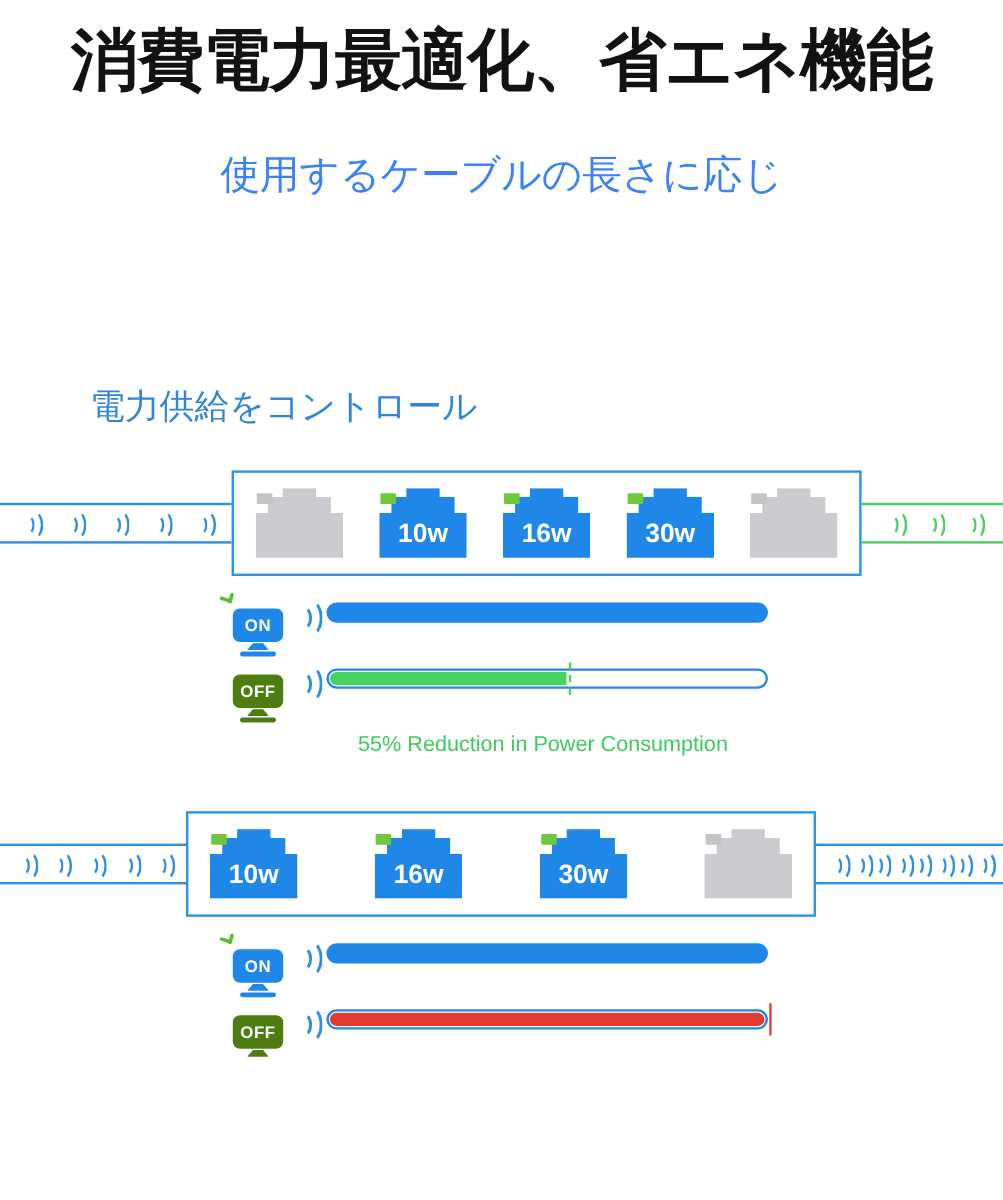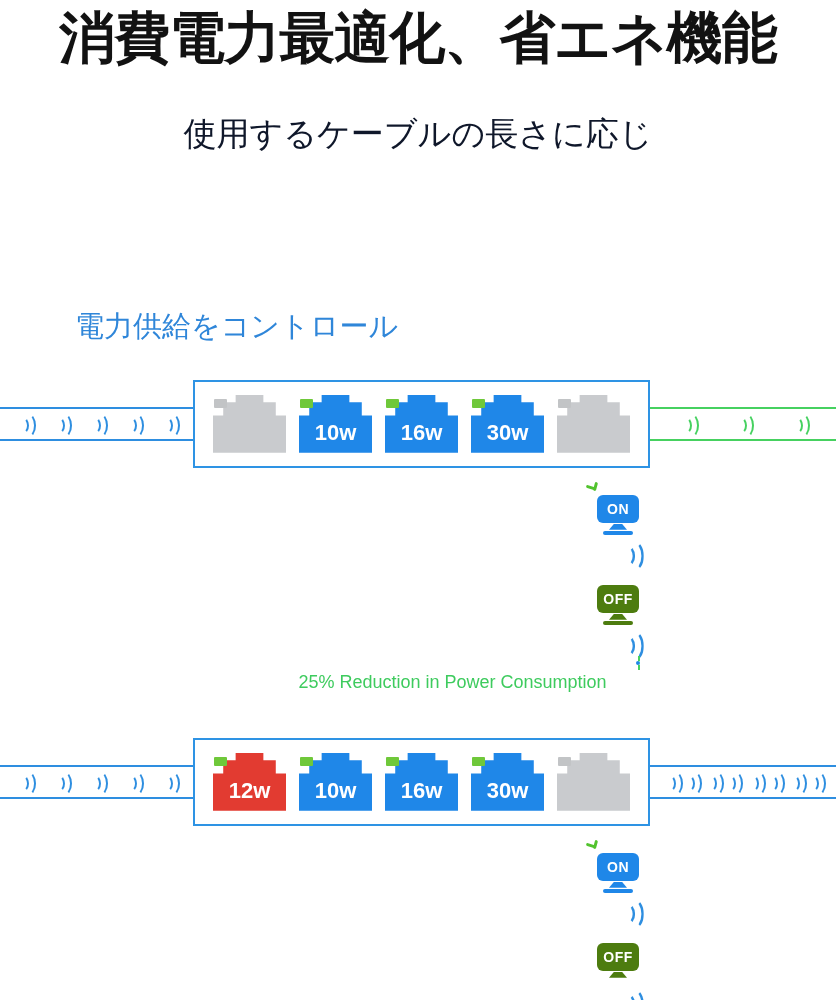--- a/index.html
+++ b/index.html
@@ -2,40 +2,40 @@
 <html><head>
 <meta charset="utf-8">
 <style>
   * { margin:0; padding:0; box-sizing:border-box; }
   html,body { width:836px; height:1000px; background:#ffffff; overflow:hidden;
               font-family:"Liberation Sans", sans-serif; }
 
   .page { position:relative; width:836px; height:1000px; background:#fff; }
 
   
-  .title { margin-top:4px; text-align:center; font-size:56px; font-weight:800;
+  .title { margin-top:16px; text-align:center; font-size:56px; font-weight:800;
            color:#121212; letter-spacing:-1px; line-height:1.2; }
   .subtitle { margin-top:40px; text-align:center; font-size:33px; font-weight:300;
-              color:#0f172a; line-height:1.38; }
+              color:#3b82f6; line-height:1.38; }
 
   
   .sec-heading { margin-left:75px; font-size:29px; font-weight:400; }
   .h-blue { color:#2f86d9; margin-top:150px; }
   .h-gray { color:#9b9b9b; margin-top:50px; }
 
   
   .switch-row { display:flex; align-items:center; margin-top:33px; height:88px; }
   .cable { height:34px; border-top:2px solid currentColor; border-bottom:2px solid currentColor;
            display:flex; align-items:center; justify-content:space-around; }
   .cable-left  { width:193px; padding:0 6px; }
   .cable-right { flex:1; padding:0 10px; }
   .c-blue  { color:#2e8ee0; }
   .c-green { color:#46d160; }
 
-  .switch-box { width:457px; height:88px; border:2px solid #2e93e4; background:#fff;
+  .switch-box { width:525px; height:88px; border:2px solid #2e93e4; background:#fff;
                 display:flex; align-items:center; justify-content:space-between;
                 padding:0 18px; flex-shrink:0; }
 
   
   .wv { position:relative; width:15px; height:21px; flex-shrink:0; }
   .wv::before { content:""; position:absolute; left:-1px; top:4px; width:9px; height:13px;
                 border:2.5px solid transparent; border-right-color:currentColor; border-radius:50%; }
   .wv::after  { content:""; position:absolute; left:2px; top:0; width:13px; height:21px;
                 border:2.5px solid transparent; border-right-color:currentColor; border-radius:50%; }
   .wv-pair { display:flex; gap:4px; }
@@ -48,21 +48,21 @@
   .jack-blue { background:#1f87e8; }
   .jack-gray { background:#c9cbce; }
   .jack-red  { background:#e23b31; }
   .led { position:absolute; left:1px; top:4px; width:13px; height:9px; border-radius:1px; }
   .led-green { background:#6fc83a; }
   .led-gray  { background:#c2c4c6; }
   .port-label { position:absolute; left:0; right:0; top:25px; text-align:center;
                 color:#fff; font-size:22px; font-weight:700; }
 
   
-  .power-row { display:flex; align-items:flex-end; margin:0 196px 0 193px; gap:7px;flex-direction:column; }
+  .power-row { display:flex; align-items:flex-start; margin:0 196px 0 193px; gap:7px; }
   .row-on-1 { margin-top:22px; }
   .row-off  { margin-top:9px; }
 
   .monitor { position:relative; width:44px; height:46px; flex-shrink:0; }
   .screen { position:absolute; left:1px; top:5px; width:42px; height:28px; border-radius:6px;
             display:flex; align-items:center; justify-content:center;
             color:#fff; font-size:14px; font-weight:800; letter-spacing:.5px; }
   .neck { position:absolute; left:50%; transform:translateX(-50%); top:34px; width:18px; height:6px;
           clip-path:polygon(28% 0,72% 0,100% 100%,0 100%); }
   .base { position:absolute; left:50%; transform:translateX(-50%); top:41px; width:30px; height:4px; border-radius:2px; }
@@ -159,40 +159,35 @@
         <span class="neck"></span>
         <span class="base"></span>
       </div>
       <span class="wv wv-lg c-blue"></span>
       <div class="bar-off">
         <div class="bar-fill fill-green"></div>
         <div class="tick tick-green"></div>
       </div>
     </div>
 
-    <div class="caption cap-green">25% Reduction in Power Consumption</div>
+    <div class="caption cap-green">55% Reduction in Power Consumption</div>
   </section>
 
   <section>
 
     <div class="switch-row" style="margin-top:45px;">
       <div class="cable cable-left c-blue">
         <span class="wv"></span>
         <span class="wv"></span>
         <span class="wv"></span>
         <span class="wv"></span>
         <span class="wv"></span>
       </div>
 
       <div class="switch-box">
-        <div class="port">
-          <span class="jack jack-red"></span>
-          <span class="led led-green"></span>
-          <span class="port-label">12w</span>
-        </div>
         <div class="port">
           <span class="jack jack-blue"></span>
           <span class="led led-green"></span>
           <span class="port-label">10w</span>
         </div>
         <div class="port">
           <span class="jack jack-blue"></span>
           <span class="led led-green"></span>
           <span class="port-label">16w</span>
         </div>

